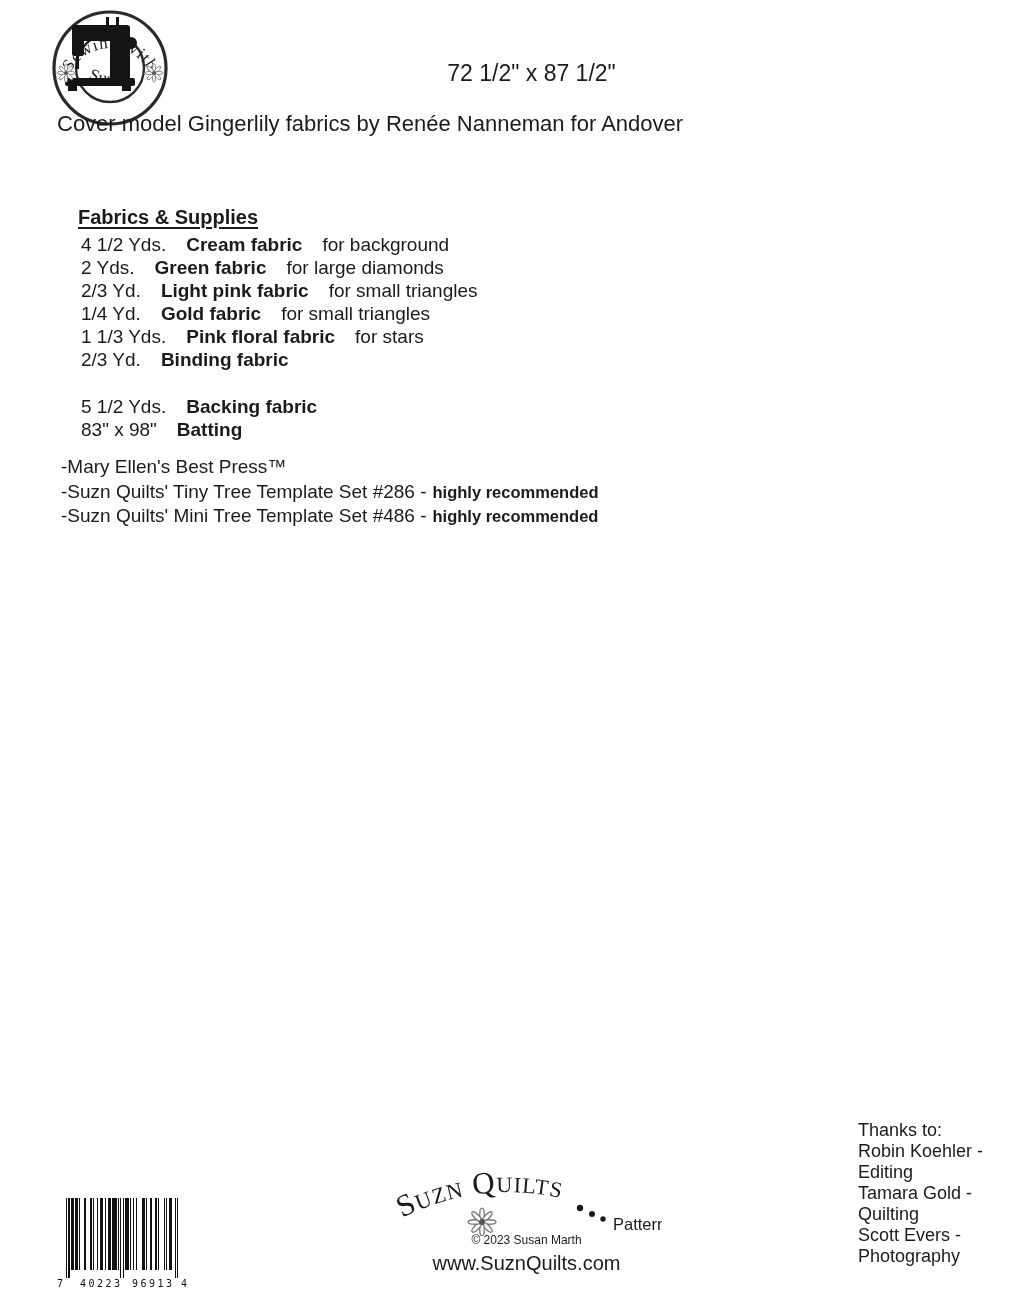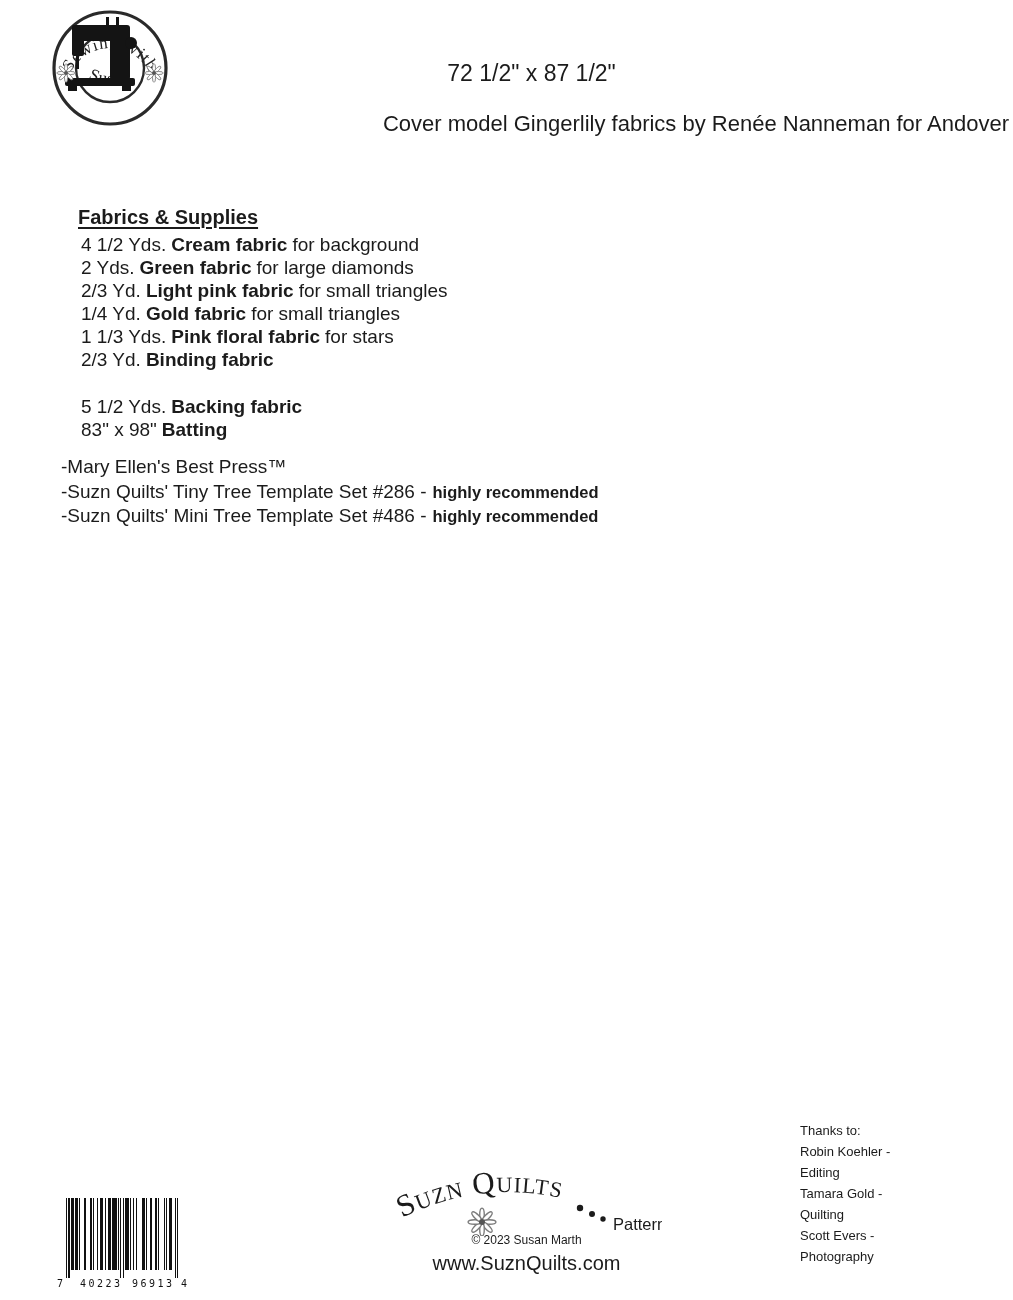--- a/index.html
+++ b/index.html
@@ -10,35 +10,35 @@
   }
   
   .logo-svg { position:absolute; left:48px; top:6px; width:124px; height:124px; }
   .logo-arc-text { font-family:"Liberation Serif", serif; font-size:17px; letter-spacing:1px; fill:#222; }
   .title-wrap { position:absolute; left:50px; right:0; top:24px; text-align:center; }
   .title { font-size:33px; font-weight:bold; letter-spacing:0.5px; }
   .title-copy { font-size:17px; font-weight:bold; margin-left:2px; }
   .title-num { font-size:33px; font-weight:bold; margin-left:12px; }
   .subtitle-wrap { position:absolute; left:50px; right:0; top:60px; text-align:center; }
   .subtitle { font-size:23px; }
-  .cover-wrap { position:absolute; left:57px; right:4px; top:111px; text-align:right; }
+  .cover-wrap { position:absolute; left:57px; right:4px; top:111px; text-align:left; }
   .cover-note { font-size:22px; }
   
   .fabrics { position:absolute; left:64px; top:206px; }
   .fabrics-heading { font-size:20px; font-weight:bold; text-decoration:underline; text-decoration-thickness:2px; text-underline-offset:3px; margin-bottom:4px;margin-left:14px; }
   .fab-group { margin-left:17px; }
   .fab-group.second { margin-top:24px; }
-  .fab-row { display:flex; gap:5px; font-size:19px; line-height:23px; white-space:nowrap; }
+  .fab-row { display:flex; gap:20px; font-size:19px; line-height:23px; white-space:nowrap; }
   .fab-name { font-weight:bold; }
   
   .supplies { position:absolute; left:61px; top:455px; }
   .sup-row { display:flex; align-items:flex-start; gap:6px; font-size:19px; line-height:24.5px; white-space:nowrap; }
   .sup-note { font-weight:bold; font-size:16.5px; }
   
-  .thanks { position:absolute; left:800px; top:1120px; font-size:13px; line-height:21px; }
+  .thanks { position:absolute; left:858px; top:1120px; font-size:18px; line-height:21px; }
   
   .barcode-svg { position:absolute; left:56px; top:1196px; width:132px; height:94px; }
   .barcode-digit { font-family:"DejaVu Sans Mono", monospace; font-size:10px; fill:#111; letter-spacing:2.5px; }
   .brand-svg { position:absolute; left:392px; top:1172px; width:270px; height:64px; }
   .brand-text { font-family:"Liberation Serif", serif; font-variant:small-caps; font-size:31px; letter-spacing:1px; fill:#1b1b1b; }
   .brand-sub { font-family:"Liberation Sans", sans-serif; font-size:16.5px; fill:#1b1b1b; }
   .copyright-wrap { position:absolute; left:40px; right:0; top:1230px; text-align:center; }
   .copyright { font-size:12px; }
   .website-wrap { position:absolute; left:40px; right:0; top:1252px; text-align:center; }
   .website { font-size:20px; }

